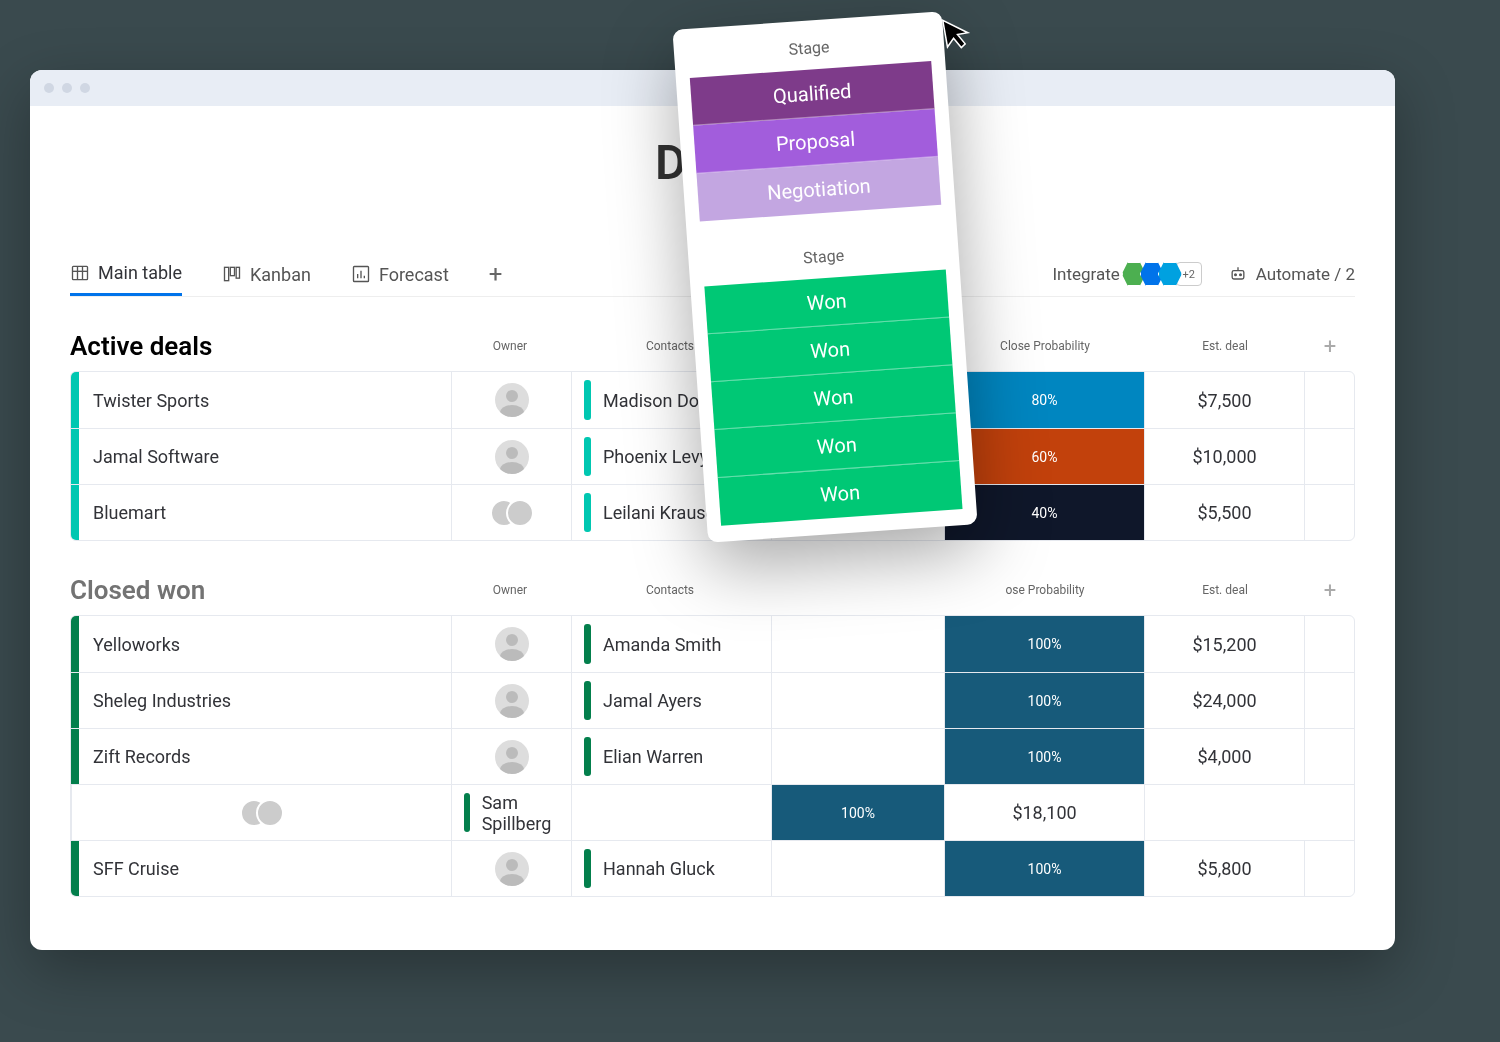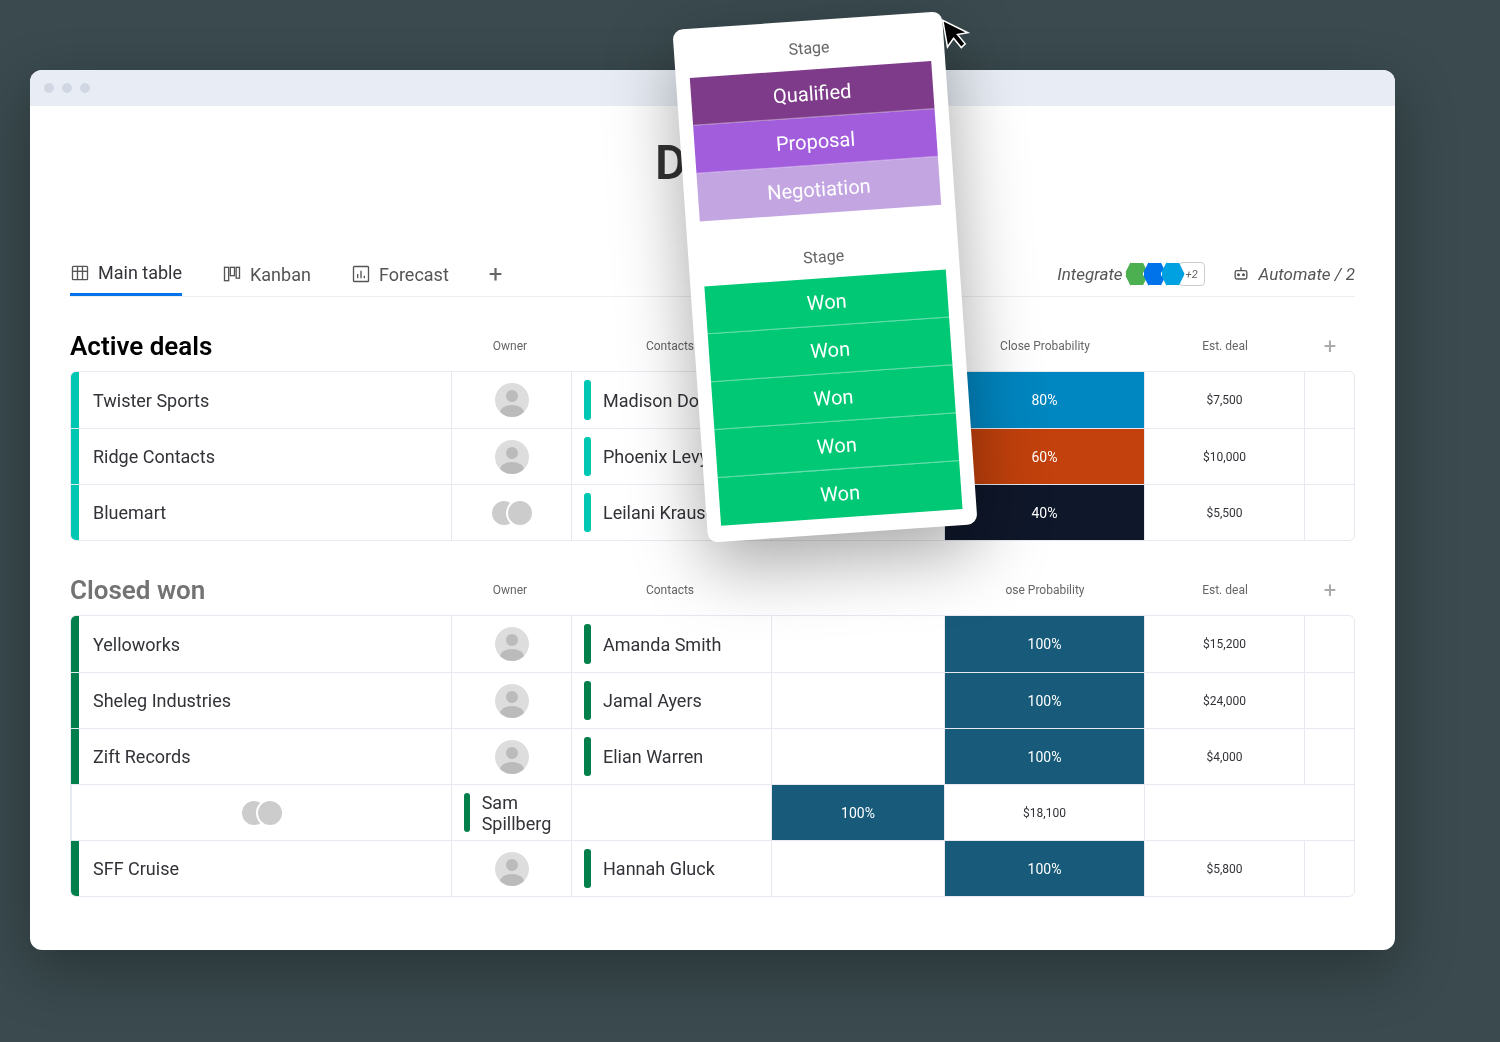--- a/index.html
+++ b/index.html
@@ -9,21 +9,21 @@
 .dot { width: 10px; height: 10px; border-radius: 50%; background: #d0d7e3; }
 .content { padding: 28px 40px; }
 .header-row { display: flex; align-items: center; justify-content: space-between; flex-direction: column; }
 .page-title { font-size: 48px; font-weight: 600; color: #333; letter-spacing: -1px; }
 .more-icon { font-size: 28px; color: #aaa; letter-spacing: 2px; cursor: pointer; }
 .tabs { display: flex; align-items: center; gap: 40px; margin-top: 28px; border-bottom: 1px solid #eee; position: relative; }
 .tab { display: flex; align-items: center; gap: 8px; padding: 10px 0; font-size: 18px; color: #555; cursor: pointer; }
 .tab.active { color: #323338; border-bottom: 3px solid #0073ea; align-items: flex-end; }
 .tab-icon { width: 20px; height: 20px; display: inline-flex; align-items: center; justify-content: center; }
 .plus-icon { font-size: 24px; color: #666; cursor: pointer; }
-.right-tools { margin-left: auto; display: flex; align-items: center; gap: 26px; font-style: italic; }
+.right-tools { margin-left: auto; display: flex; align-items: center; gap: 26px; }
 .tool { display: flex; align-items: center; gap: 8px; font-size: 17px; color: #555; cursor: pointer; }
 .int-icons { display: flex; align-items: center; }
 .hex { width: 24px; height: 24px; background: #4caf50; clip-path: polygon(25% 0,75% 0,100% 50%,75% 100%,25% 100%,0 50%); margin-left: -6px; border: 1px solid #fff; }
 .hex.blue { background: #0073ea; }
 .hex.teal { background: #00a1e0; }
 .hex.badge { background: #fff; border: 1px solid #ccc; clip-path: none; border-radius: 4px; display: flex; align-items: center; justify-content: center; font-size: 11px; color: #666; width: 26px; }
 
 .group { margin-top: 34px; }
 .group-header { display: grid; grid-template-columns: 380px 120px 200px 1fr 200px 160px 50px; align-items: center; }
 .group-title { font-size: 26px; font-weight: 600; }
@@ -45,21 +45,21 @@
 .avatar.duo .a1, .avatar.duo .a2 { width: 28px; height: 28px; border-radius: 50%; background: #ccc; position: absolute; border: 2px solid #fff; }
 .avatar.duo .a1 { left: 0; }
 .avatar.duo .a2 { right: 0; }
 .contact-cell { display: flex; align-items: center; border-left: 1px solid #e6e9ef; }
 .contact-bar { width: 7px; height: 70%; border-radius: 3px; margin: 0 12px; }
 .bar-active { background: #00c7b1; }
 .bar-won { background: #037f4c; }
 .contact-name { font-size: 18px; color: #323338; }
 .spacer-cell { border-left: 1px solid #e6e9ef; }
 .prob-cell { display: flex; align-items: center; justify-content: center; color: #fff; font-size: 14px; border-left: 1px solid #e6e9ef; }
-.est-cell { display: flex; align-items: center; justify-content: center; font-size: 12px; color: #323338; border-left: 1px solid #e6e9ef; }
+.est-cell { display: flex; align-items: center; justify-content: center; font-size: 18px; color: #323338; border-left: 1px solid #e6e9ef; }
 .end-cell { border-left: 1px solid #e6e9ef; }
 
 .popup { position: absolute; top: 20px; left: 690px; width: 270px; background: #fff; border-radius: 10px; box-shadow: 0 25px 70px rgba(0,0,0,0.35); padding: 18px 14px 16px; transform: rotate(-4deg); z-index: 10; }
 .popup-section { margin-bottom: 34px; }
 .popup-label { text-align: center; font-size: 16px; color: #666; margin-bottom: 12px; }
 .stage-pill { height: 48px; display: flex; align-items: center; justify-content: center; color: #fff; font-size: 20px; border-bottom: 1px solid rgba(255,255,255,0.4); }
 .stage-pill:last-child { border-bottom: none; }
 .cursor { position: absolute; top: 15px; left: 940px; z-index: 20; font-size: 36px; transform: rotate(-10deg); }
 
 svg.ic { width: 20px; height: 20px; stroke: #555; fill: none; stroke-width: 1.6; }
@@ -162,21 +162,21 @@
             <div class="contact-cell">
               <span class="contact-bar bar-active"></span>
               <span class="contact-name">Madison Doy</span>
             </div>
             <div class="spacer-cell"></div>
             <div class="prob-cell" style="background:#0086c0">80%</div>
             <div class="est-cell">$7,500</div>
             <div class="end-cell"></div>
           </div>
           <div class="row">
-            <div class="name-cell border-active">Ridge Contacts</div>
+            <div class="name-cell border-active">Jamal Software</div>
             <div class="owner-cell">
               <div class="avatar">
                 <svg width="34" height="34">
                   <circle cx="17" cy="13" r="6" fill="#bbb"></circle>
                   <ellipse cx="17" cy="30" rx="12" ry="8" fill="#bbb"></ellipse>
                 </svg>
               </div>
             </div>
             <div class="contact-cell">
               <span class="contact-bar bar-active"></span>

